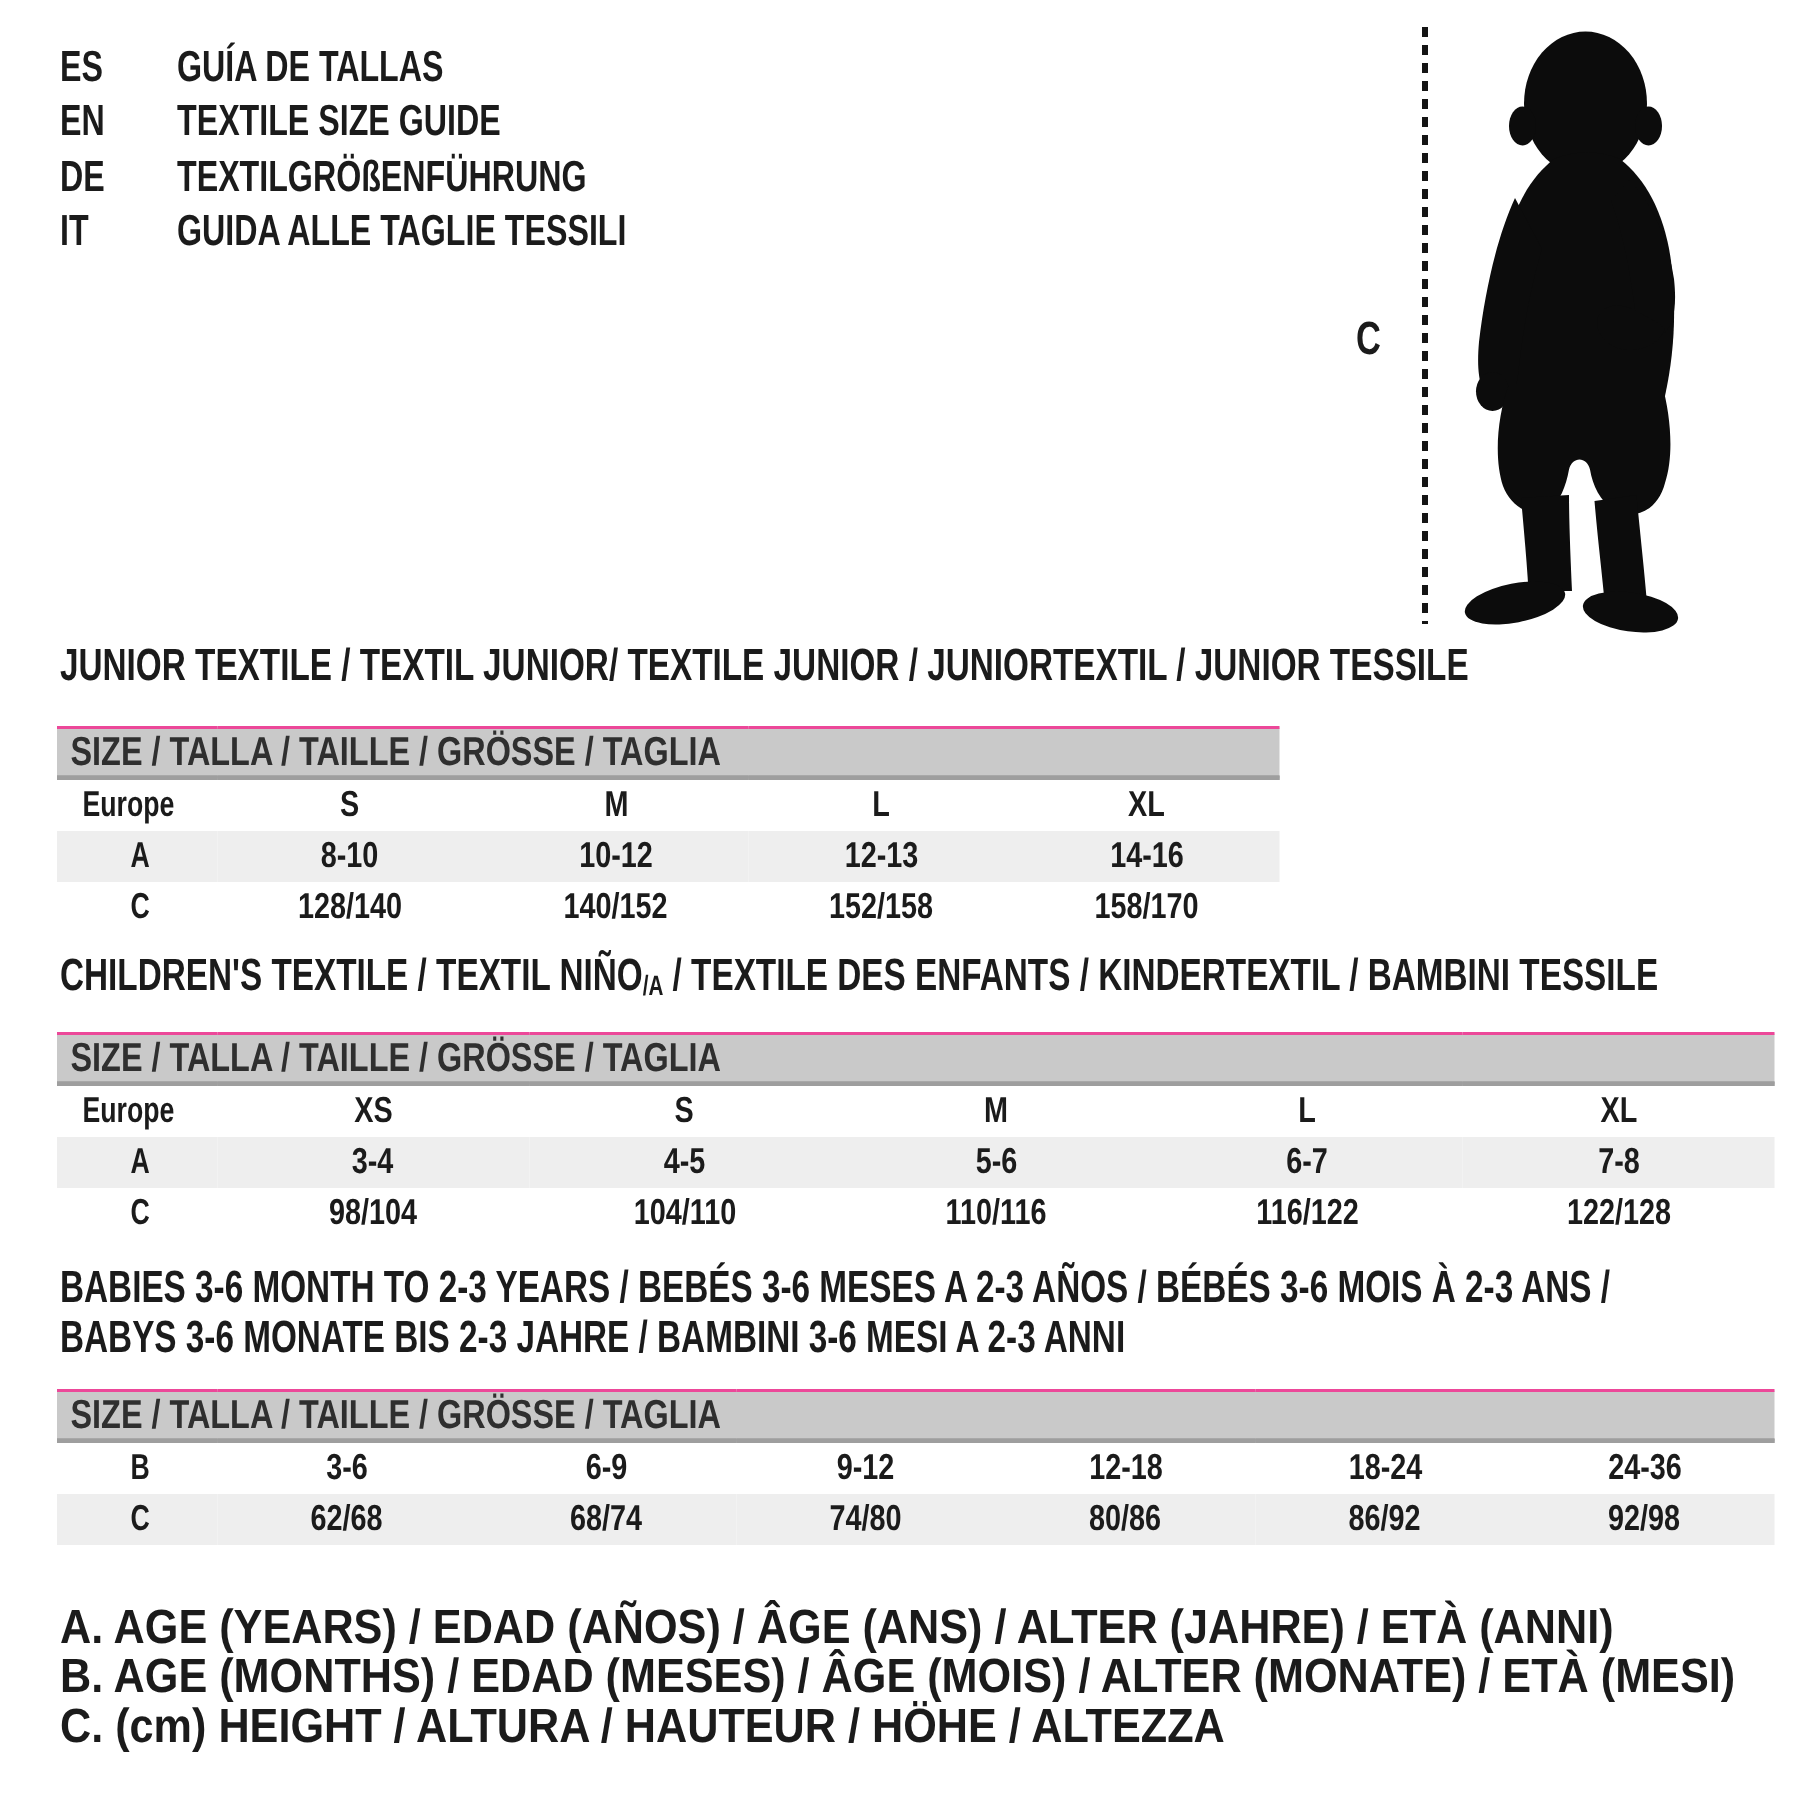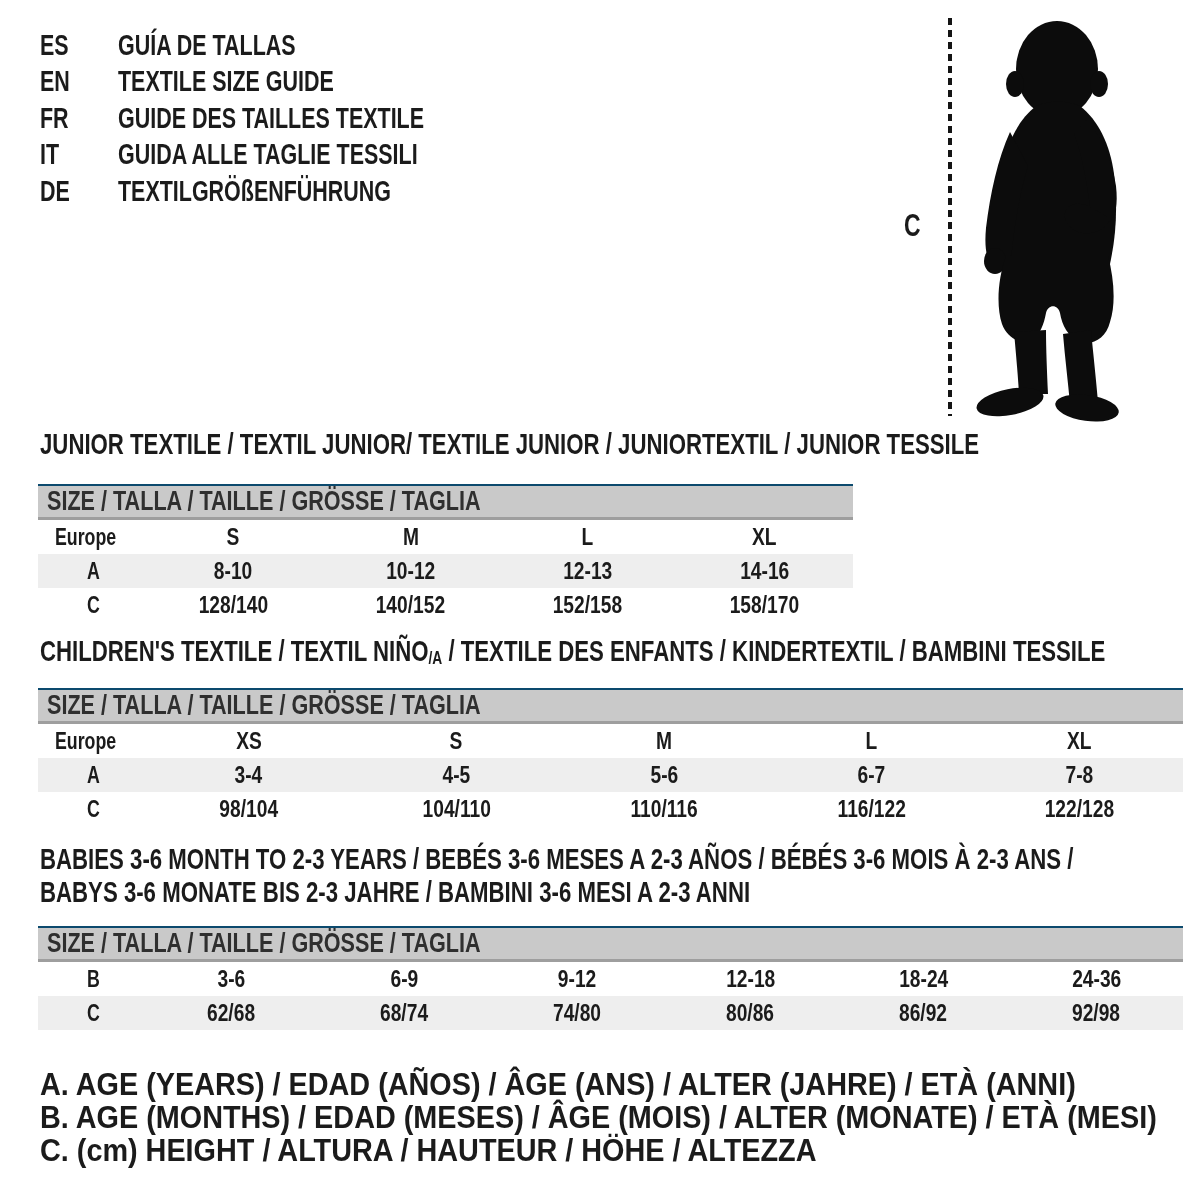--- a/index.html
+++ b/index.html
@@ -35,21 +35,21 @@
   #babies-h   { top:842px; line-height:33px; }
   .sub { font-size:0.62em; vertical-align:-0.18em; }
 
   
   .sizes { position:absolute; border-collapse:collapse; table-layout:fixed; }
   #junior-table   { left:38px; top:484px; width:815px; }
   #children-table { left:38px; top:688px; width:1145px; }
   #babies-table   { left:38px; top:926px; width:1145px; }
   .sizes th {
     background:var(--table-header-bg,#c9c9c9);
-    border-top:2px solid #0c4a6e;
+    border-top:2px solid #ec4899;
     border-bottom:3px solid var(--table-header-border,#9e9e9e);
     height:27px; text-align:left; padding:0 0 0 9px;
     font-size:27px; font-weight:700; color:#2f2f2f;
   }
   .sizes td { height:34px; padding:0; text-align:center; font-size:24px; font-weight:700; }
   .sizes td.lbl { text-align:center; padding-left:9px; }
   .sizes tr.shaded td { background:var(--row-shaded-bg,#eeeeee); }
   col.lblcol { width:107px; }
 
   
@@ -62,27 +62,24 @@
 <div class="page">
 
   <div class="langs">
     <div class="lang-row">
       <span class="cond lang-code">ES</span><span class="cond">GUÍA DE TALLAS</span>
     </div>
     <div class="lang-row">
       <span class="cond lang-code">EN</span><span class="cond">TEXTILE SIZE GUIDE</span>
     </div>
     <div class="lang-row">
-      <span class="cond lang-code">FR</span><span class="cond">GUIDE DES TAILLES TEXTILE</span>
+      <span class="cond lang-code">DE</span><span class="cond">TEXTILGRÖßENFÜHRUNG</span>
     </div>
     <div class="lang-row">
       <span class="cond lang-code">IT</span><span class="cond">GUIDA ALLE TAGLIE TESSILI</span>
-    </div>
-    <div class="lang-row">
-      <span class="cond lang-code">DE</span><span class="cond">TEXTILGRÖßENFÜHRUNG</span>
     </div>
   </div>
 
   <div class="dashline"></div>
   <div class="c-label"><span class="cond">C</span></div>
   <svg class="toddler" viewBox="0 0 178 408" aria-hidden="true">
     <ellipse cx="97" cy="55" rx="41" ry="48"></ellipse>
     <ellipse cx="55" cy="70" rx="9" ry="13"></ellipse>
     <ellipse cx="139" cy="70" rx="9" ry="13"></ellipse>
     <path d="M76,92 C58,106 46,130 42,160 C38,194 40,222 46,250 L150,250 C156,222 158,194 154,160 C150,130 138,106 120,92 C106,86 90,86 76,92 Z"></path>

